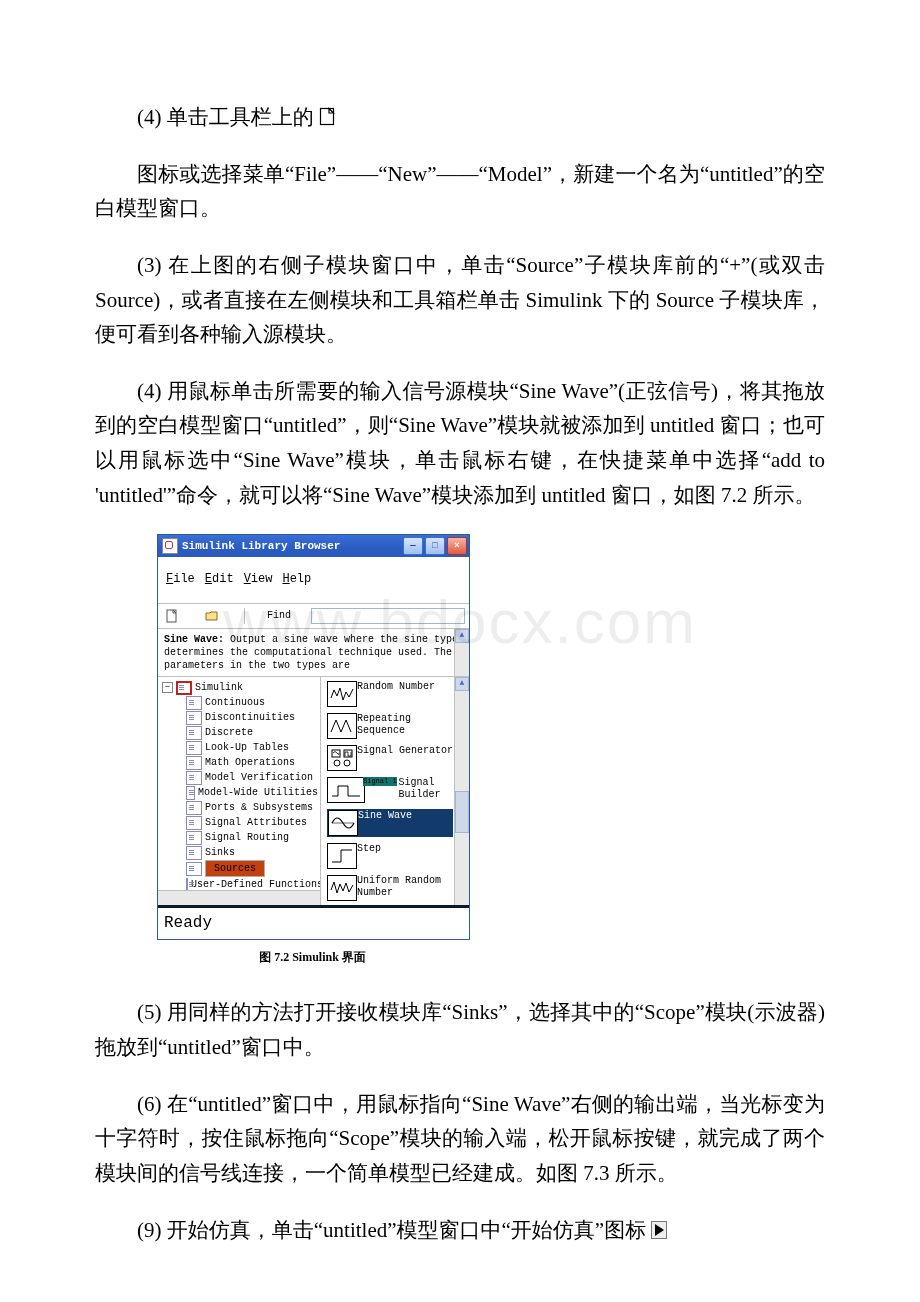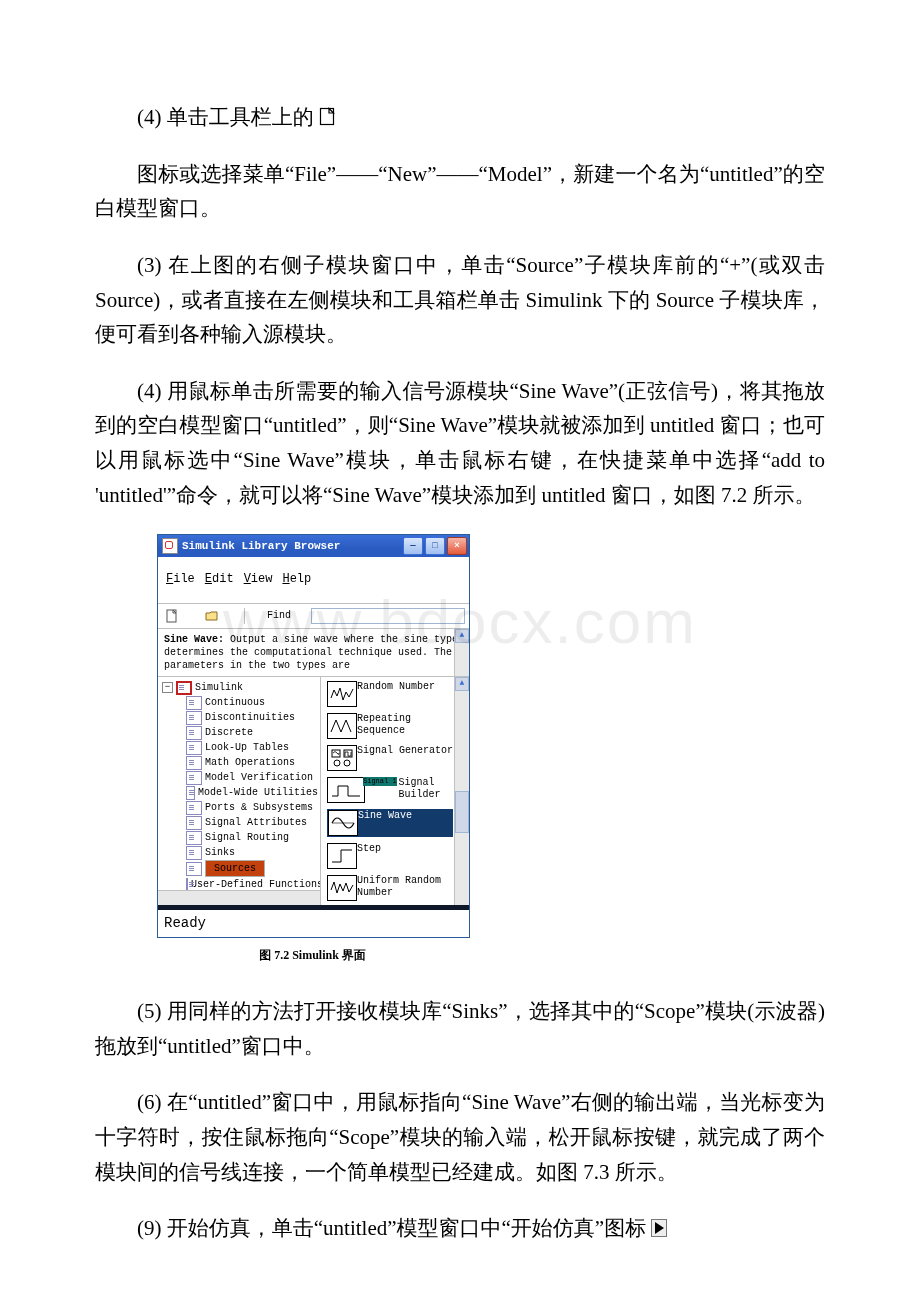--- a/index.html
+++ b/index.html
@@ -238,23 +238,23 @@
   }
   .block-row.selected {
     background:#123a6b;
     color:#fff;
     padding:1px;
   }
   .block-row.selected .thumb-box{
     border-color:#000;
   }
   .statusbar {
-    border-top:5px solid #0f172a;
+    border-top:3px solid #0f172a;
     padding:2px 6px;
-    font-size:14px;
+    font-size:16px;
   }
   .caption {
     text-align: center;
     font-family: "SimSun","宋体", serif;
     font-size: 12px;
     font-weight: bold;
     margin: 8px 0 28px 62px;
     width:311px;
   }
   .watermark {

